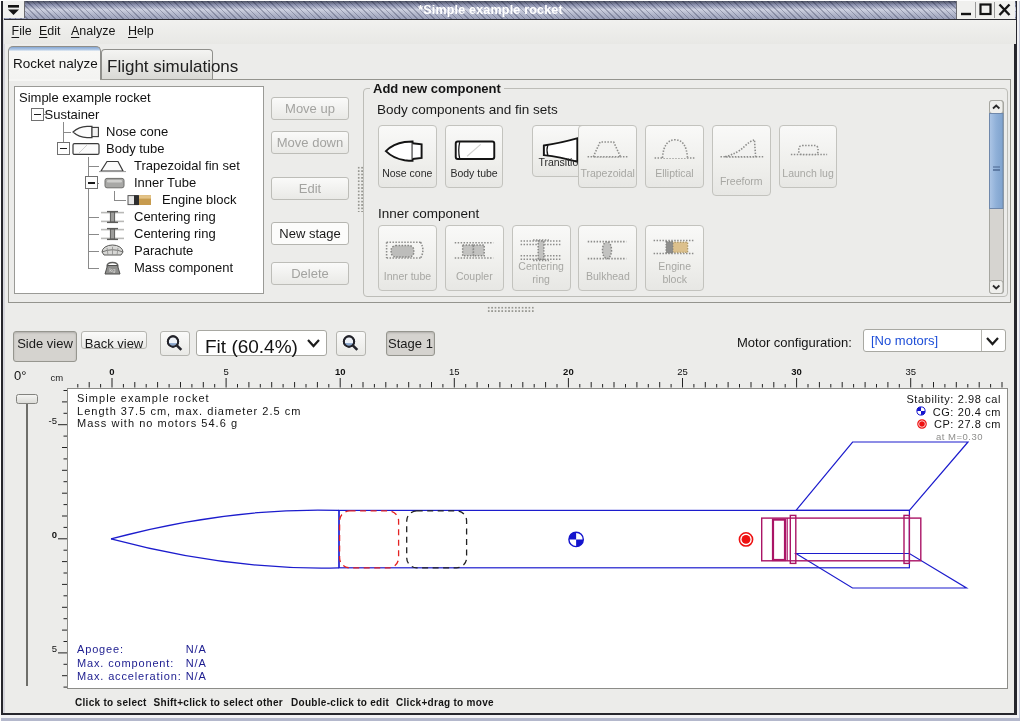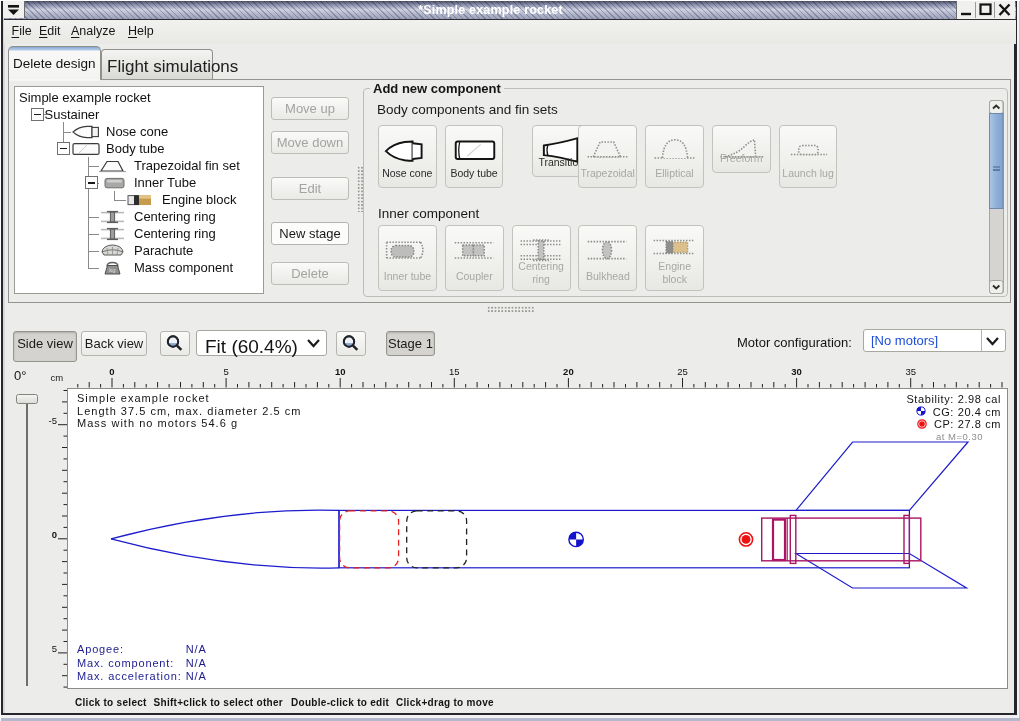--- a/index.html
+++ b/index.html
@@ -45,21 +45,21 @@
  <path d="M43.5 3.5 L53.5 14 M53.5 3.5 L43.5 14" stroke="#141414" stroke-width="2.4"></path>
 </svg>
 <div class="abs" style="left:4px;top:18.5px;width:1012px;height:1px;background:#2c2c31"></div>
 <div class="abs" style="left:4px;top:19.5px;width:1012px;height:24px;background:linear-gradient(#f1f1ef,#e8e8e5)"></div>
 <div class="abs" style="left:11.5px;top:24px;font-size:12.5px;color:#161616"><span style="text-decoration:underline;text-decoration-thickness:1.2px;text-underline-offset:1.8px">F</span>ile</div>
 <div class="abs" style="left:39px;top:24px;font-size:12.5px;color:#161616"><span style="text-decoration:underline;text-decoration-thickness:1.2px;text-underline-offset:1.8px">E</span>dit</div>
 <div class="abs" style="left:71px;top:24px;font-size:12.5px;color:#161616"><span style="text-decoration:underline;text-decoration-thickness:1.2px;text-underline-offset:1.8px">A</span>nalyze</div>
 <div class="abs" style="left:128px;top:24px;font-size:12.5px;color:#161616"><span style="text-decoration:underline;text-decoration-thickness:1.2px;text-underline-offset:1.8px">H</span>elp</div>
 <div class="abs" style="left:8px;top:46px;width:93px;height:33px;border:1px solid #8e8e8a;border-bottom:none;
  border-radius:5px 5px 0 0;background:linear-gradient(#86a7d3 0%,#b5cce8 9%, #f8f8f6 13%,#f3f3f1 100%)"></div>
-<div class="abs" style="left:13px;top:56px;font-size:13.5px;color:#141414">Delete design</div>
+<div class="abs" style="left:13px;top:56px;font-size:13.5px;color:#141414">Rocket nalyze</div>
 <div class="abs" style="left:101px;top:49px;width:112px;height:30px;border:1px solid #90908c;border-bottom:none;
  border-radius:4px 4px 0 0;background:linear-gradient(#f4f4f2,#d9d9d5)"></div>
 <div class="abs" style="left:107px;top:57px;font-size:17px;color:#202020">Flight simulations</div>
 <div class="abs" style="left:8px;top:78.5px;width:1003px;height:224px;border:1px solid #94948e;background:#ececea"></div>
 <div class="abs" style="left:9px;top:78.5px;width:91px;height:2px;background:#f6f6f4"></div>
 <div class="abs" style="left:14px;top:86px;width:250px;height:208px;background:#fff;border:1px solid #9a9a96"></div>
 <div class="abs" style="left:63px;top:122.45px;width:1px;height:26.10000000000001px;background:#8a8a8a"></div>
 <div class="abs" style="left:63px;top:131.5px;width:8px;height:1px;background:#8a8a8a"></div>
 <div class="abs" style="left:87.5px;top:156.55px;width:1px;height:111.34999999999997px;background:#8a8a8a"></div>
 <div class="abs" style="left:87.5px;top:165.60000000000002px;width:11.5px;height:1px;background:#8a8a8a"></div>
@@ -177,21 +177,21 @@
       </svg></div>
     <div class="lbl" style="bottom:7px">Trapezoidal</div>
   </div>
 <div class="cbtn dis" style="left:645.1999999999999px;top:125px;width:58.5px;height:63px">
     <div class="abs" style="left:4px;top:7px"><svg width="50" height="34" viewBox="0 0 44 30">
         <line x1="4" y1="22" x2="40" y2="22" stroke="#8d8d8b" stroke-width="1.4" stroke-dasharray="1.3 1.3" fill="none"></line>
         <path d="M11 22 Q12 6 22 6 Q32 6 33 22" fill="#f2f2f0" stroke="#8d8d8b" stroke-width="1.4" stroke-dasharray="1.3 1.3"></path>
       </svg></div>
     <div class="lbl" style="bottom:7px">Elliptical</div>
   </div>
-<div class="cbtn dis" style="left:711.9999999999999px;top:125px;width:58.5px;height:48px">
+<div class="cbtn dis" style="left:711.9999999999999px;top:125px;width:58.5px;height:71px">
     <div class="abs" style="left:4px;top:7px"><svg width="50" height="34" viewBox="0 0 44 30">
         <line x1="3" y1="21" x2="41" y2="21" stroke="#8d8d8b" stroke-width="1.4" stroke-dasharray="1.3 1.3" fill="none"></line>
         <path d="M7 21 Q18 18 24 12 Q29 7 33 6 L34 21 Z" fill="#f2f2f0" stroke="#8d8d8b" stroke-width="1.4" stroke-dasharray="1.3 1.3"></path>
       </svg></div>
     <div class="lbl" style="bottom:7px">Freeform</div>
   </div>
 <div class="cbtn dis" style="left:778.7999999999998px;top:125px;width:58.5px;height:63px">
     <div class="abs" style="left:4px;top:7px"><svg width="50" height="34" viewBox="0 0 44 30">
         <line x1="6" y1="19" x2="38" y2="19" stroke="#8d8d8b" stroke-width="1.4" stroke-dasharray="1.3 1.3" fill="none"></line>
         <rect x="13" y="11" width="17" height="8" rx="3" fill="#f2f2f0" stroke="#8d8d8b" stroke-width="1.4" stroke-dasharray="1.3 1.3"></rect>
@@ -255,21 +255,21 @@
   <stop offset="0" stop-color="#adc6e6"></stop>
         <stop offset="0.5" stop-color="#8fb0d8"></stop>
         <stop offset="1" stop-color="#7fa2cd"></stop>
  </linearGradient>
     </defs>
  <line x1="4" y1="70" x2="11" y2="70" stroke="#55729c" stroke-width="1.2"></line>
  <line x1="4" y1="67" x2="11" y2="67" stroke="#55729c" stroke-width="1.2"></line>
  <line x1="4" y1="70" x2="11" y2="70" stroke="#55729c" stroke-width="1.2"></line>
 </svg>
 <div class="btn pressed" style="left:13px;top:331px;width:64px;height:31px;font-size:13px;line-height:23px">Side view</div>
-<div class="btn" style="left:81px;top:331px;width:66px;height:25px;font-size:13px;line-height:23px">Back view</div>
+<div class="btn" style="left:81px;top:331px;width:66px;height:18px;font-size:13px;line-height:23px">Back view</div>
 <div class="btn" style="left:160px;top:331px;width:30px;height:25px">
     <div class="abs" style="left:3px;top:1px"><svg width="22" height="22" viewBox="0 0 22 22">
         <circle cx="9" cy="8.5" r="5.2" fill="#eef2f8" stroke="#23232a" stroke-width="1.9"></circle>
         <path d="M4.3 10 A5.2 5.2 0 0 0 13.7 10.2 L4.3 10 Z" fill="#89a5cb"></path>
         <circle cx="9" cy="8.5" r="5.2" fill="none" stroke="#23232a" stroke-width="1.9"></circle>
         <line x1="12.8" y1="12.3" x2="17.3" y2="16.8" stroke="#23232a" stroke-width="2.6"></line>
       </svg></div>
   </div>
 <div class="abs" style="left:196px;top:330px;width:131px;height:26px;background:#fff;border:1px solid #a8a8a2;border-radius:3px"></div>
 <div class="abs" style="left:205px;top:336px;font-size:19px;color:#141414">Fit (60.4%)</div>

